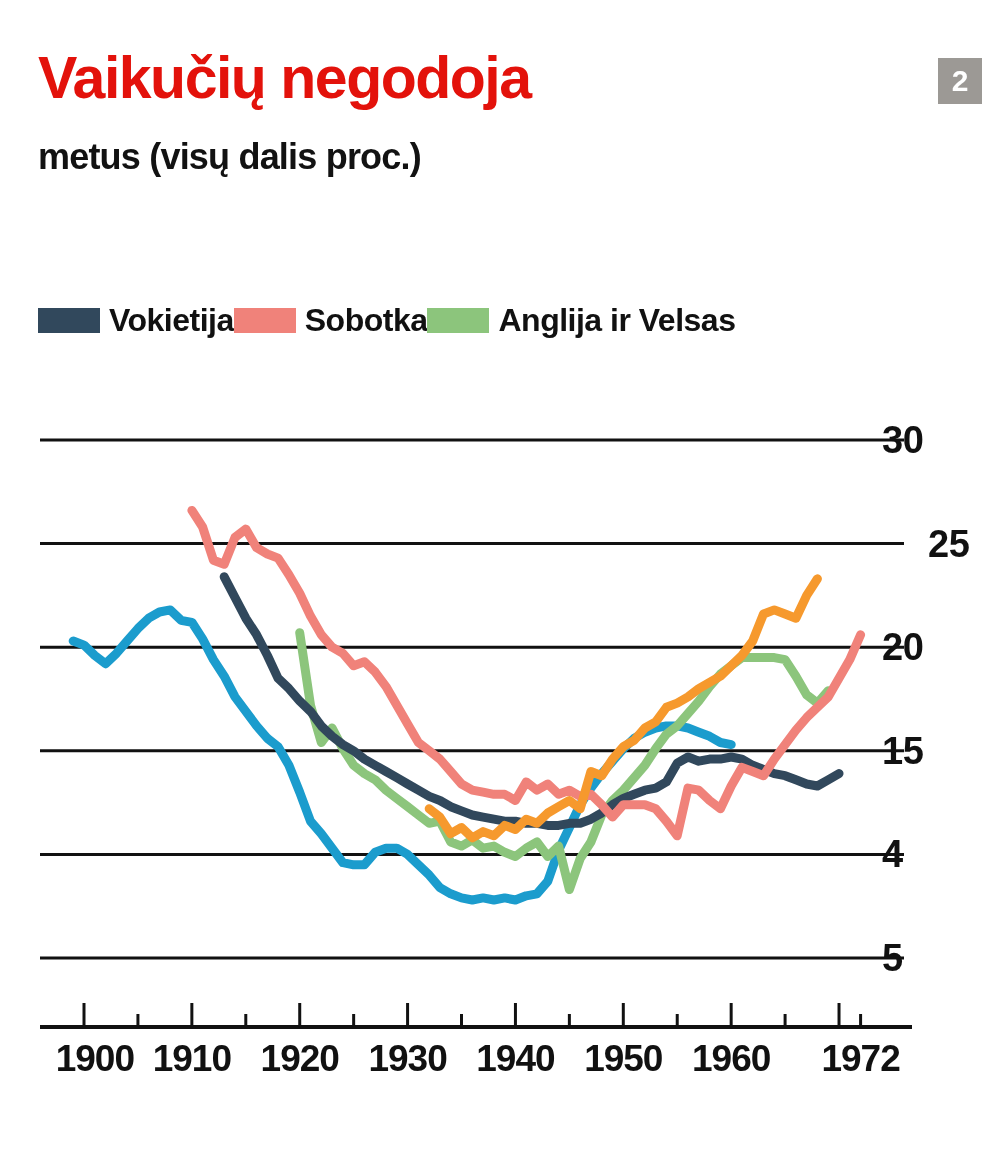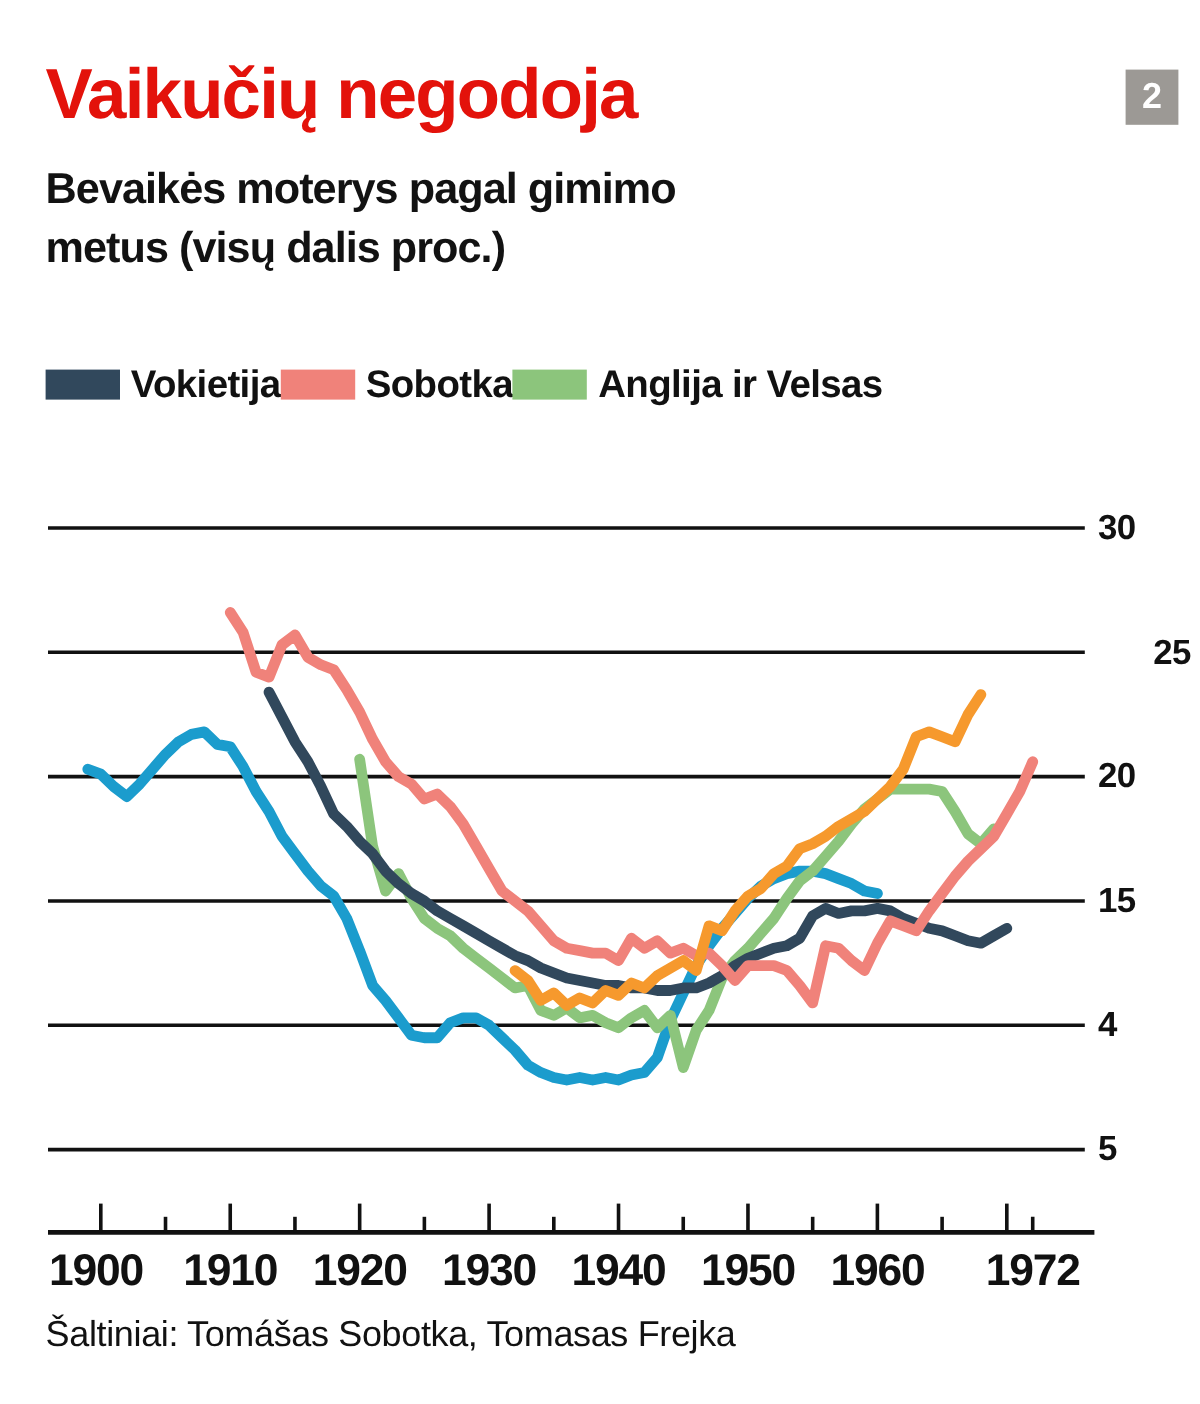--- a/index.html
+++ b/index.html
@@ -11,37 +11,36 @@
          color:#ffffff;font-size:30px;font-weight:bold;display:flex;align-items:center;
          justify-content:center;}
   .subtitle{position:absolute;left:38px;top:132px;font-size:36px;font-weight:bold;
             line-height:49px;letter-spacing:-0.8px;color:#121212;}
   .legend{position:absolute;left:38px;top:302px;display:flex;flex-direction:column;gap:12px;}
   .legend-row{display:flex;align-items:center;}
   .legend-item{display:flex;align-items:center;gap:9px;}
   .swatch{width:62px;height:25px;flex:none;}
   .legend-label{font-size:32px;font-weight:bold;letter-spacing:-0.5px;white-space:nowrap;}
   #chart-svg{position:absolute;left:0;top:0;width:1000px;height:1170px;}
-  .ylab{position:absolute;left:915px;width:85px;font-size:29px;font-weight:bold;
+  .ylab{position:absolute;left:882px;width:85px;font-size:38px;font-weight:bold;
         line-height:40px;letter-spacing:-0.5px;}
   .xlab{position:absolute;top:1038px;width:130px;text-align:center;font-size:37px;
         font-weight:bold;letter-spacing:-1px;}
   .source{position:absolute;left:38px;top:1096px;font-size:30px;font-weight:normal;
           letter-spacing:-0.3px;color:#121212;white-space:nowrap;}
 </style>
 </head>
 <body>
 
 <div class="page">
 
   <div class="title">Vaikučių negodoja</div>
   <div class="badge">2</div>
 
   <div class="subtitle">
-    <div>Bevaikės moterys pagal gimimo</div>
     <div>metus (visų dalis proc.)</div>
   </div>
 
   <div class="legend">
     <div class="legend-row">
       <div class="legend-item">
         <span class="swatch" style="background: rgb(49, 72, 92);"></span>
         <span class="legend-label">Vokietija</span>
       </div>
       <div class="legend-item">
@@ -86,25 +85,24 @@
       <path d="M429.2,808.8 L439.9,817.1 L450.7,833.7 L461.5,827.5 L472.3,837.8 L483.1,831.6 L493.9,835.8 L504.7,825.4 L515.4,829.5 L526.2,819.2 L537.0,823.3 L547.8,813.0 L558.6,806.7 L569.4,800.5 L580.2,808.8 L590.9,771.5 L601.7,775.7 L612.5,759.1 L623.3,746.7 L634.1,740.4 L644.9,728.0 L655.7,721.8 L666.4,707.3 L677.2,703.1 L688.0,696.9 L698.8,688.6 L709.6,682.4 L720.4,676.2 L731.2,665.8 L741.9,655.5 L752.7,641.0 L763.5,614.0 L774.3,609.9 L785.1,614.0 L795.9,618.2 L806.7,595.4 L817.4,578.8" fill="none" stroke="#f6992d" stroke-width="9" stroke-linecap="round" stroke-linejoin="round"></path>
     </svg>
 
   <div id="axis-labels">
       <div class="ylab" style="top: 420px;">30</div>
       <div class="ylab" style="top: 523.6px; margin-left: 46px;">25</div>
       <div class="ylab" style="top: 627.2px;">20</div>
       <div class="ylab" style="top: 730.8px;">15</div>
       <div class="ylab" style="top: 834.4px;">4</div>
       <div class="ylab" style="top: 938px;">5</div>
-      <div class="xlab" style="left: 15px;">1900</div>
+      <div class="xlab" style="left: 4px; text-align: right;">1900</div>
       <div class="xlab" style="left: 126.86px;">1910</div>
       <div class="xlab" style="left: 234.72px;">1920</div>
       <div class="xlab" style="left: 342.58px;">1930</div>
       <div class="xlab" style="left: 450.44px;">1940</div>
       <div class="xlab" style="left: 558.3px;">1950</div>
       <div class="xlab" style="left: 666.16px;">1960</div>
       <div class="xlab" style="left: 795.592px;">1972</div>
     </div>
 
-  <div class="source">Šaltiniai: Tomášas Sobotka, Tomasas Frejka</div>
 
 </div>
 
 </body></html>

